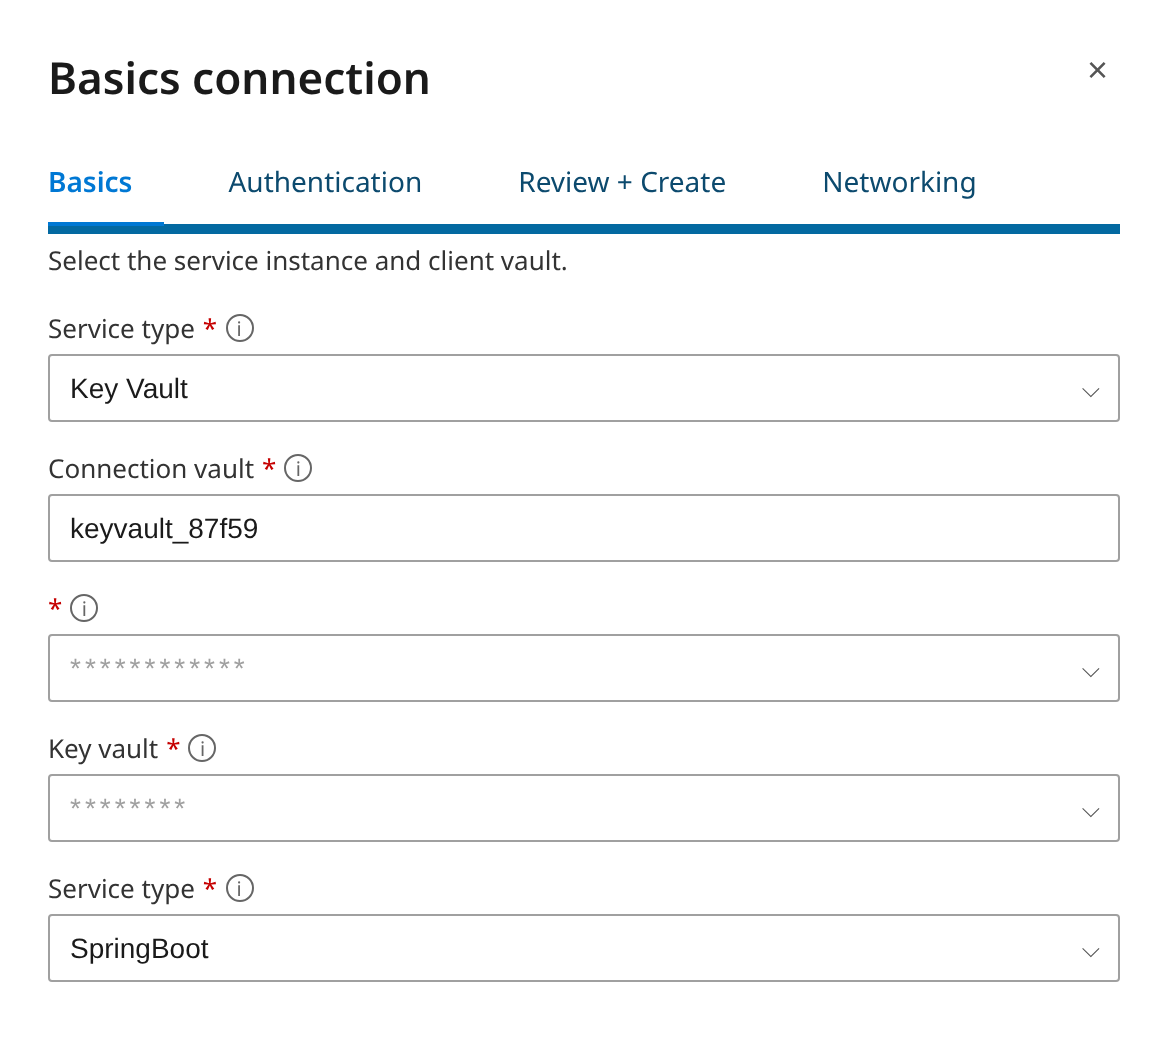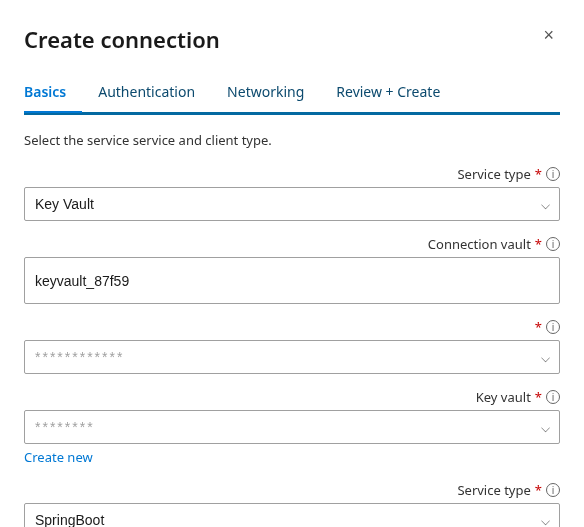--- a/index.html
+++ b/index.html
@@ -34,23 +34,23 @@
       background: none;
       border: none;
       cursor: pointer;
       font-size: 18px;
       color: #555;
       padding: 2px 6px;
       line-height: 1;
     }
     .tabs {
       display: flex;
-      border-bottom: 3px solid #0369a1;
-      margin-bottom: 16px;
-      gap: 0;
+      border-bottom: 5px solid #0369a1;
+      margin-bottom: 4px;
+      gap: 16px;
     }
     .tab {
       padding: 8px 16px 10px 0;
       margin-right: 16px;
       cursor: pointer;
       font-size: 14px;
       color: #0c4a6e;
       border-bottom: 2px solid transparent;
       margin-bottom: -1px;
       white-space: nowrap;
@@ -68,21 +68,20 @@
     .field-group {
       margin-bottom: 14px;
     }
     .field-label {
       font-size: 13px;
       color: #333;
       margin-bottom: 4px;
       display: flex;
       align-items: center;
       gap: 4px;
-      justify-content: flex-end;
     }
     .required {
       color: #c50000;
     }
     .info-icon {
       width: 14px;
       height: 14px;
       border: 1px solid #666;
       border-radius: 50%;
       display: inline-flex;
@@ -117,48 +116,48 @@
       color: #555;
       font-size: 12px;
     }
     .text-input {
       width: 100%;
       padding: 6px 10px;
       border: 1px solid #a0a0a0;
       border-radius: 2px;
       font-size: 14px;
       color: #1a1a1a;
-      height: 47px;
+      height: 34px;
     }
     .create-new-link {
       color: #0078d4;
       font-size: 13px;
       cursor: pointer;
       text-decoration: none;
       display: inline-block;
       margin-top: 4px;
     }
   </style>
 </head>
 <body>
 
 <div class="dialog">
   <div class="dialog-header">
-    <h1 class="dialog-title">Create connection</h1>
+    <h1 class="dialog-title">Basics connection</h1>
     <button class="close-btn">×</button>
   </div>
 
   <div class="tabs">
     <div class="tab active">Basics</div>
     <div class="tab">Authentication</div>
+    <div class="tab">Review + Create</div>
     <div class="tab">Networking</div>
-    <div class="tab">Review + Create</div>
-  </div>
-
-  <p class="description">Select the service service and client type.</p>
+  </div>
+
+  <p class="description">Select the service instance and client vault.</p>
 
   <div class="field-group">
     <div class="field-label">
       <span>Service type</span>
       <span class="required">*</span>
       <span class="info-icon">i</span>
     </div>
     <div class="select-wrapper">
       <select class="select-field">
         <option>Key Vault</option>
@@ -197,21 +196,20 @@
       <span>Key vault</span>
       <span class="required">*</span>
       <span class="info-icon">i</span>
     </div>
     <div class="select-wrapper">
       <select class="select-field" style="color:#a0a0a0; letter-spacing:2px;">
         <option>********</option>
       </select>
       <span class="select-arrow">⌵</span>
     </div>
-    <a class="create-new-link">Create new</a>
   </div>
 
   <div class="field-group">
     <div class="field-label">
       <span>Service type</span>
       <span class="required">*</span>
       <span class="info-icon">i</span>
     </div>
     <div class="select-wrapper">
       <select class="select-field">

